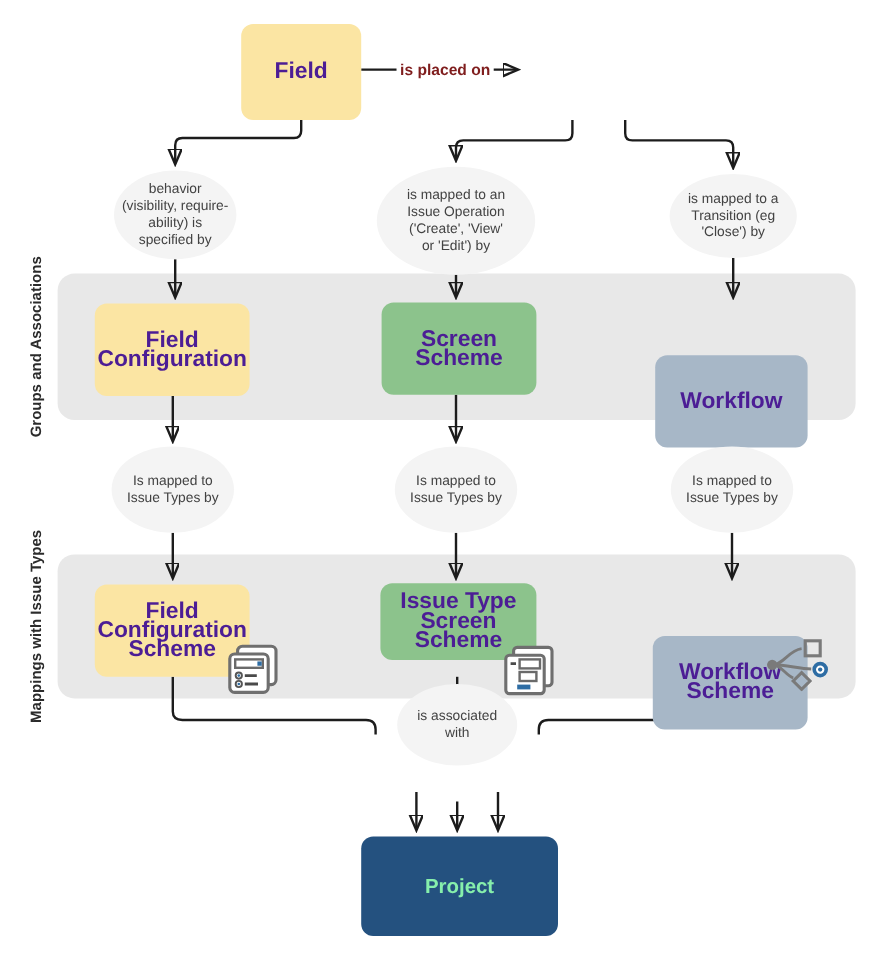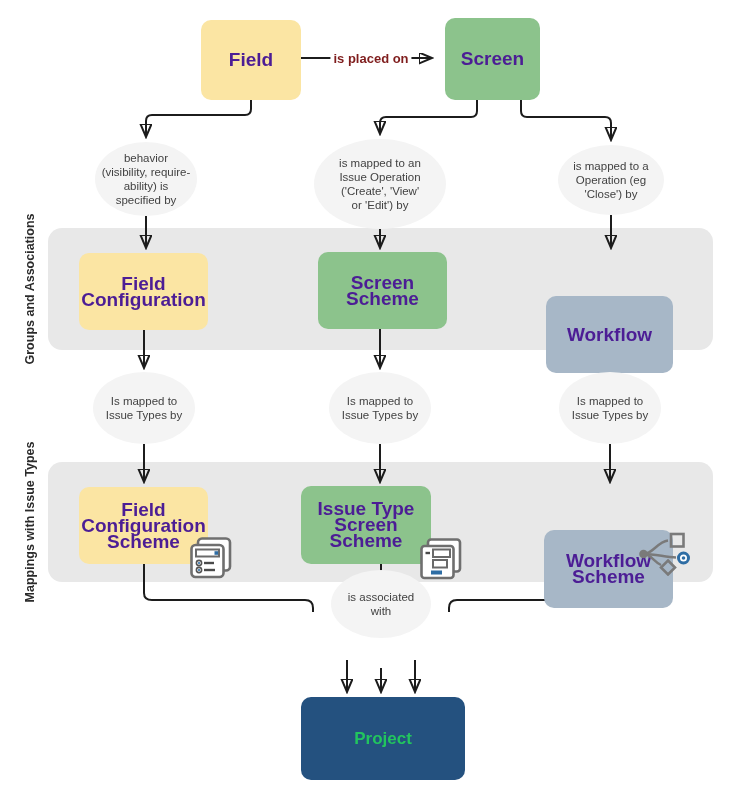--- a/index.html
+++ b/index.html
@@ -19,21 +19,21 @@
   .wires path { stroke:var(--line-dark); stroke-width:2; fill:none; }
   .arrowhead { fill:var(--line-dark); }
   .node {
     position:absolute; border-radius:10px; display:flex; align-items:center;
     justify-content:center; text-align:center; font-weight:bold; font-size:19px;
     color:#4c1d95; z-index:2; white-space:pre-line; line-height:16px;
   }
   .node.yellow { background:var(--node-yellow); }
   .node.green  { background:var(--node-green); }
   .node.slate  { background:var(--node-slate);margin-top:44px; }
-  .node.project{ background:var(--project-blue); color:#22c55e; font-size:17px; }
+  .node.project{ background:var(--project-blue); color:#86efac; font-size:17px; }
   .ellipse {
     position:absolute; border-radius:50%; background:var(--ellipse-gray);
     display:flex; align-items:center; justify-content:center; text-align:center;
     font-size:11.5px; line-height:14px; color:#424242; z-index:2; white-space:pre-line;
   }
   .edge-label {
     position:absolute; background:#fff; padding:0 3px; font-weight:bold;
     font-size:13px; color:#7f1d1d; z-index:2; transform:translate(-50%,-50%);
     white-space:nowrap;
   }
@@ -87,48 +87,47 @@
     <path d="M381,564 V604"></path>
     <path d="M610,564 V593 Q610,600 602,600 H457 Q449,600 449,608 V612"></path>
 
     <path d="M347,660 V690" marker-end="url(#arrow)"></path>
     <path d="M381,668 V690" marker-end="url(#arrow)"></path>
     <path d="M415,660 V690" marker-end="url(#arrow)"></path>
   </svg>
 
   <div class="node yellow" style="left:201px;top:20px;width:100px;height:80px;">Field</div>
   <div class="edge-label" style="left:371px;top:58px;">is placed on</div>
-  <div class="node green" style="left:445px;top:18px;width:95px;height:82px;">Screen</div>
 
   <div class="ellipse" style="left:95px;top:142px;width:102px;height:74px;">behavior
 (visibility, require-
 ability) is
 specified by</div>
   <div class="ellipse" style="left:314px;top:139px;width:132px;height:90px;">is mapped to an
 Issue Operation
 ('Create', 'View'
 or 'Edit') by</div>
   <div class="ellipse" style="left:558px;top:145px;width:106px;height:70px;">is mapped to a
-Operation (eg
+Transition (eg
 'Close') by</div>
 
   <div class="node yellow" style="left:79px;top:253px;width:129px;height:77px;">Field Configuration</div>
   <div class="node green" style="left:318px;top:252px;width:129px;height:77px;">Screen Scheme</div>
   <div class="node slate" style="left:546px;top:252px;width:127px;height:77px;">Workflow</div>
 
   <div class="ellipse" style="left:93px;top:372px;width:102px;height:72px;">Is mapped to
 Issue Types by</div>
   <div class="ellipse" style="left:329px;top:372px;width:102px;height:72px;">Is mapped to
 Issue Types by</div>
   <div class="ellipse" style="left:559px;top:372px;width:102px;height:72px;">Is mapped to
 Issue Types by</div>
 
   <div class="node yellow" style="left:79px;top:487px;width:129px;height:77px;">Field Configuration
 Scheme</div>
-  <div class="node green" style="left:301px;top:486px;width:130px;height:78px;">Issue Type Screen
+  <div class="node green" style="left:317px;top:486px;width:130px;height:64px;">Issue Type Screen
 Scheme</div>
   <div class="node slate" style="left:544px;top:486px;width:129px;height:78px;">Workflow Scheme</div>
 
   <svg class="icon" style="left:189px;top:536px;" width="45" height="45" viewBox="0 0 45 45">
     <rect class="pg" x="9" y="2.5" width="32" height="32" rx="4"></rect>
     <rect class="pg" x="2.5" y="9" width="32" height="32" rx="4"></rect>
     <rect class="box" x="7" y="13.5" width="23" height="7"></rect>
     <rect class="blue" x="25.5" y="15.2" width="3.6" height="3.6"></rect>
     <circle class="ring" cx="10" cy="27" r="2.6"></circle>
       <circle class="blue" cx="10" cy="27" r="1.1"></circle>

